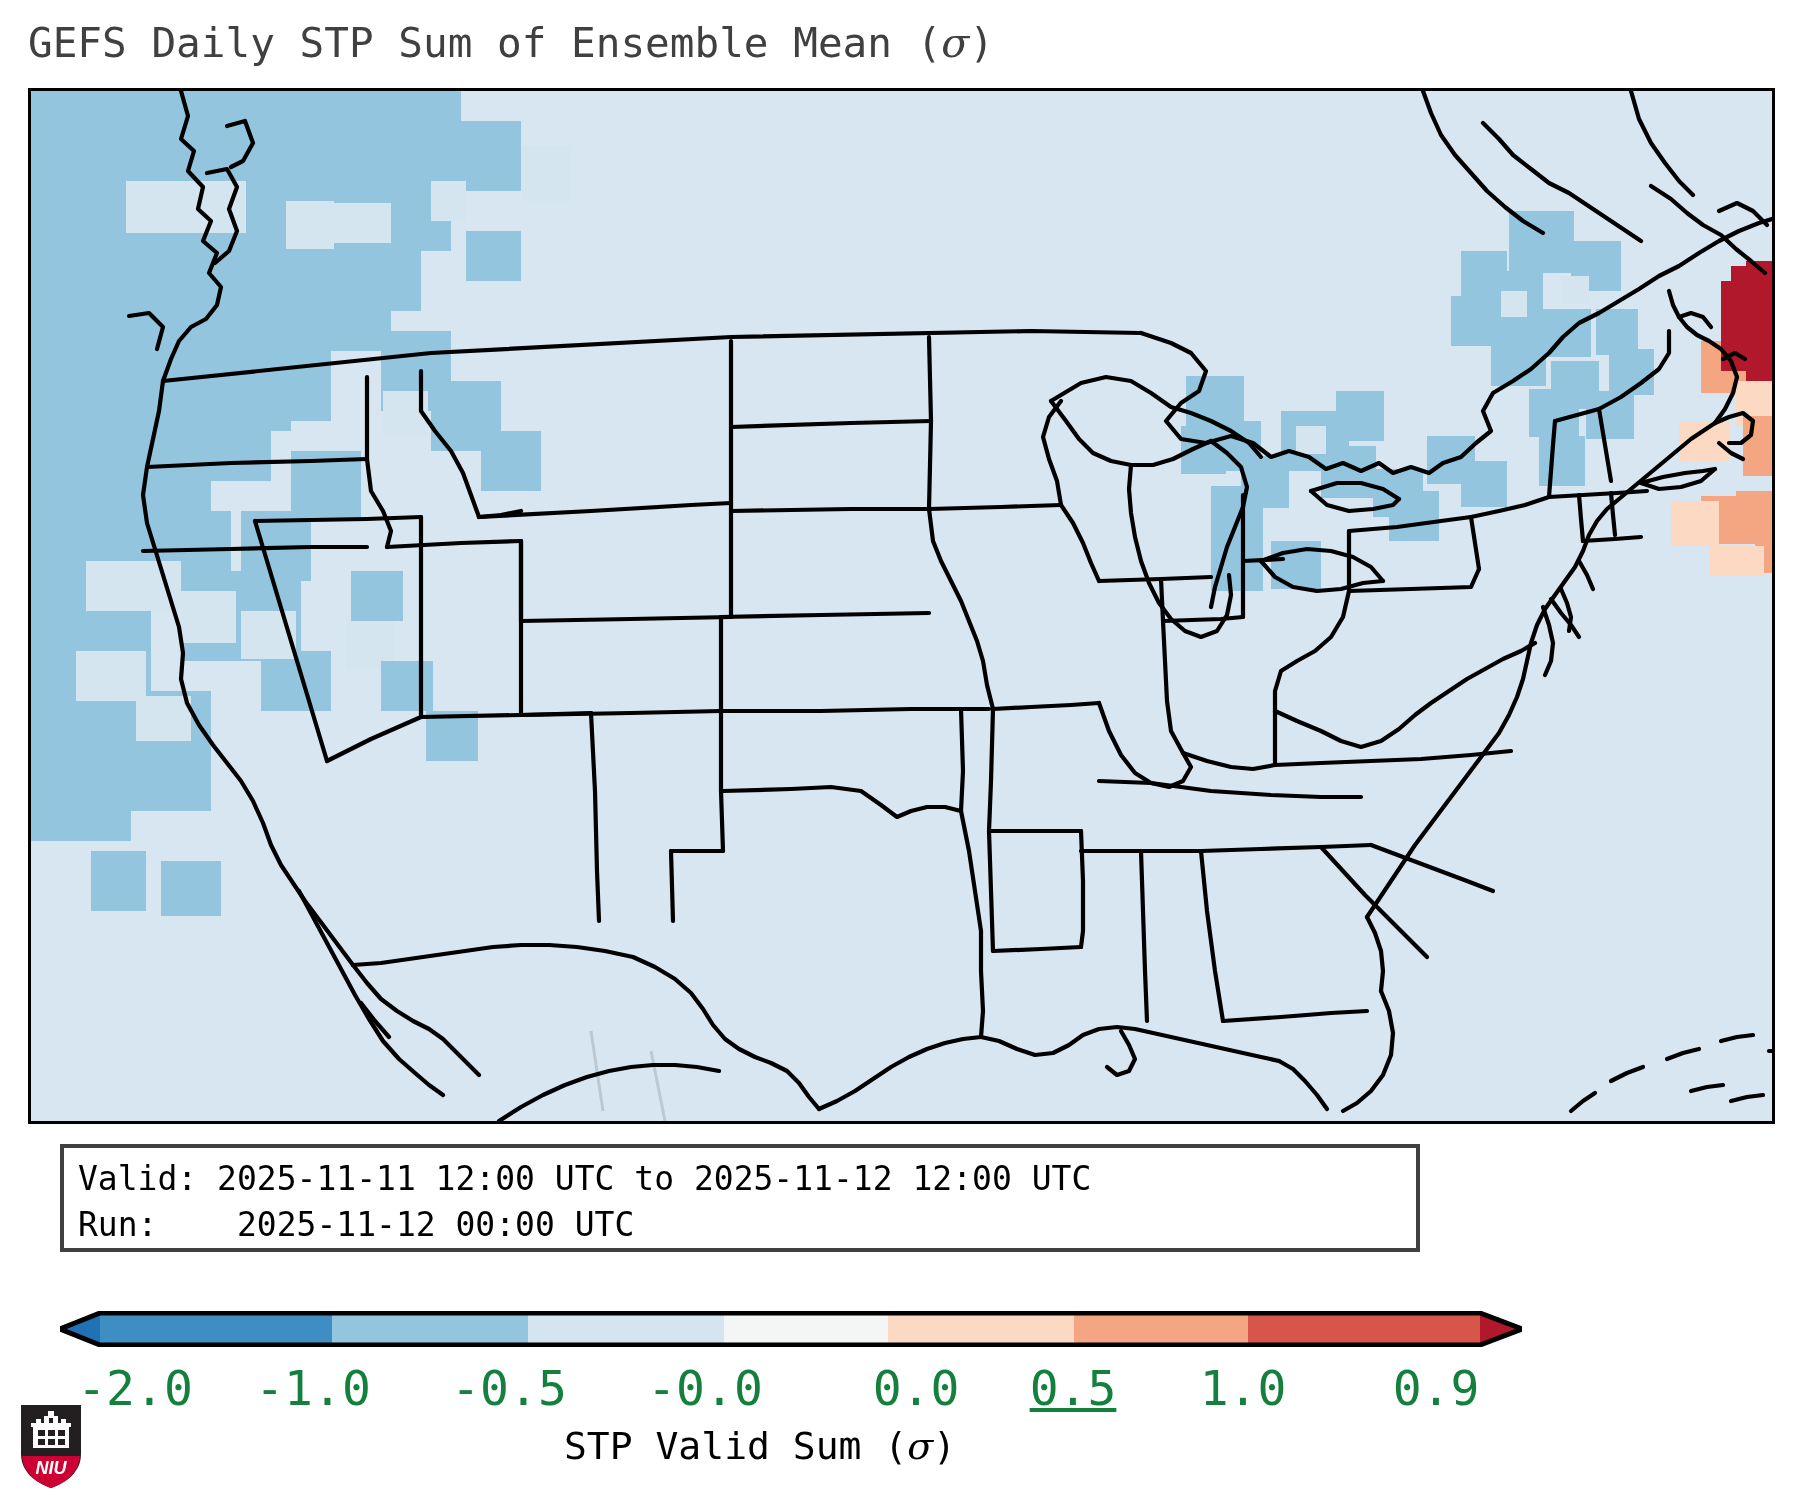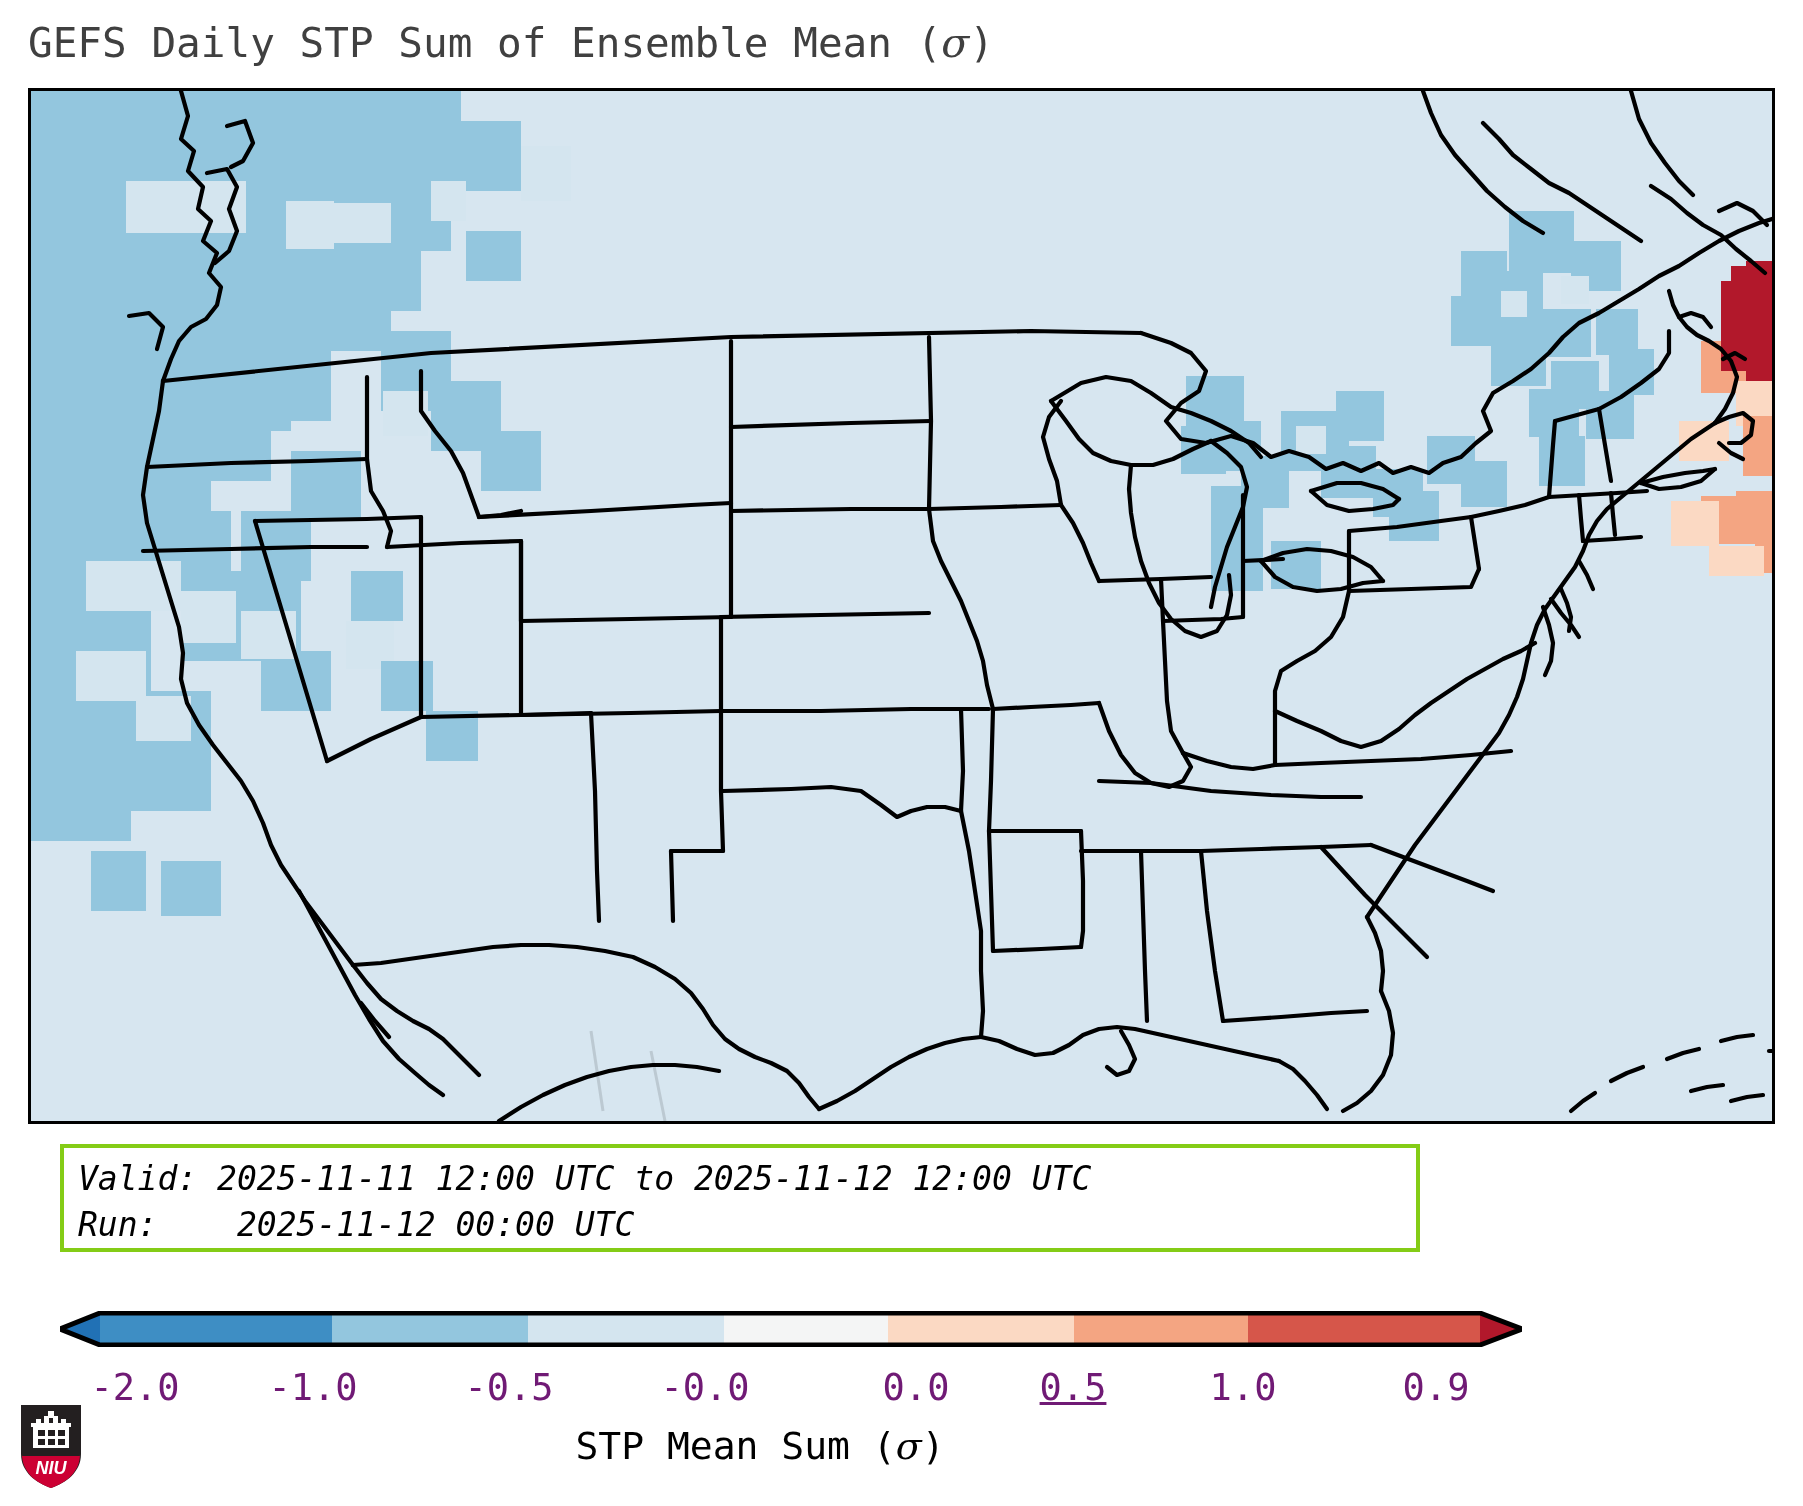--- a/index.html
+++ b/index.html
@@ -51,24 +51,23 @@
   #map-svg { display:block; width: 1741px; height: 1030px; }
 
   
   #info-box {
     position: absolute;
     left: 60px;
     top: 1144px;
     width: 1360px;
     height: 108px;
     background: #ffffff;
-    border: 4px solid #84cc16;
+    border: 4px solid #404040;
     box-sizing: border-box;
     padding: 8px 14px 0 14px;
-    font-style: italic;
   }
   .info-line {
     font-size: 33px;
     line-height: 46px;
     color: #000000;
     white-space: pre;
   }
 
   
   #colorbar-wrap {
@@ -83,23 +82,23 @@
   #cb-ticklabels {
     position: absolute;
     left: 0px;
     top: 1368px;
     width: 1803px;
     height: 44px;
   }
   .cb-ticklabel {
     position: absolute;
     transform: translateX(-50%);
-    font-size: 37px;
+    font-size: 48px;
     line-height: 40px;
-    color: #701a75;
+    color: #15803d;
     white-space: pre;
   }
   #cb-axis-label {
     position: absolute;
     left: 0px;
     top: 1424px;
     width: 1520px;
     text-align: center;
     font-size: 38px;
     color: #000000;
@@ -538,21 +537,21 @@
     <span class="cb-ticklabel" style="left:135px;">-2.0</span>
     <span class="cb-ticklabel" style="left:313px;">-1.0</span>
     <span class="cb-ticklabel" style="left:509px;">-0.5</span>
     <span class="cb-ticklabel" style="left:705px;">-0.0</span>
     <span class="cb-ticklabel" style="left:888px;margin-left:28px;">0.0</span>
     <span class="cb-ticklabel" style="left:1073px;text-decoration:underline;">0.5</span>
     <span class="cb-ticklabel" style="left:1243px;">1.0</span>
     <span class="cb-ticklabel" style="left:1436px;">0.9</span>
   </div>
 
-  <div id="cb-axis-label"><span>STP Mean Sum (</span><span class="sym">σ</span><span>)</span></div>
+  <div id="cb-axis-label"><span>STP Valid Sum (</span><span class="sym">σ</span><span>)</span></div>
 
   <div id="niu-logo">
     <svg width="66" height="88" viewBox="0 0 66 88">
 
       <path d="M3 3 L63 3 L63 52 C63 70 48 81 33 86 C18 81 3 70 3 52 Z" fill="#231f20"></path>
 
       <path d="M4 54 L62 54 L62 52 C62 70 48 81 33 86 C18 81 4 70 4 52 Z" fill="#cc0033"></path>
 
       <g fill="#ffffff">
         <rect x="15" y="24" width="36" height="22"></rect>

